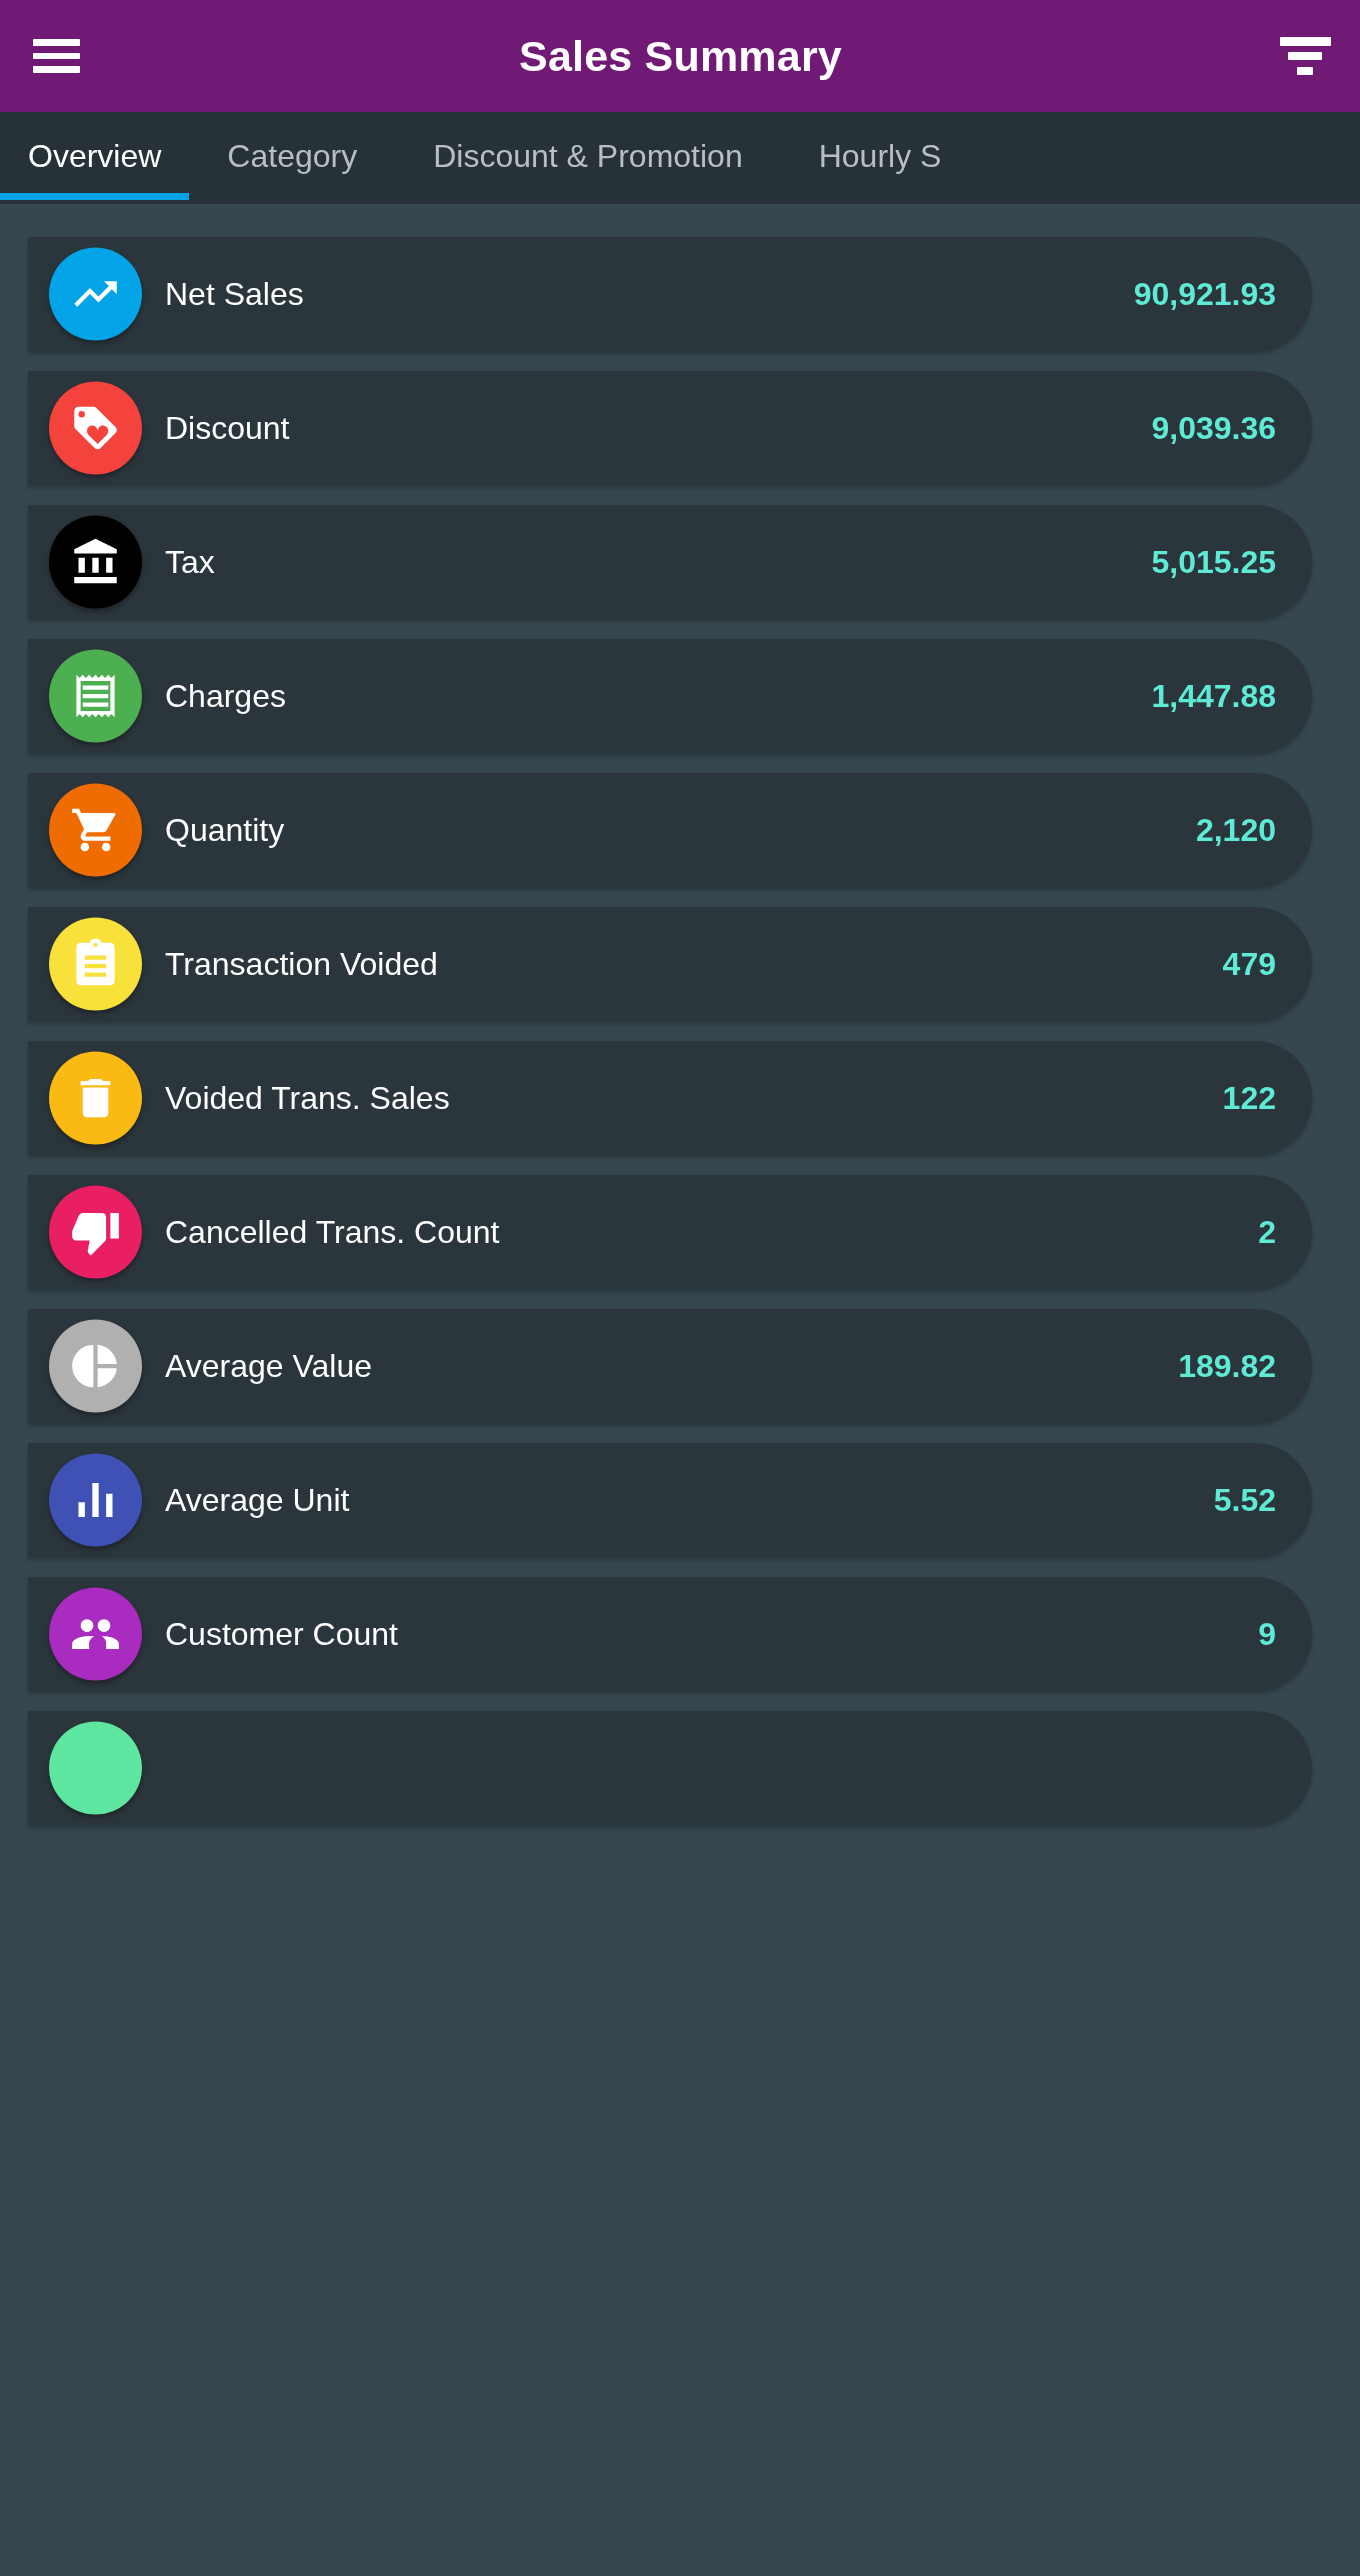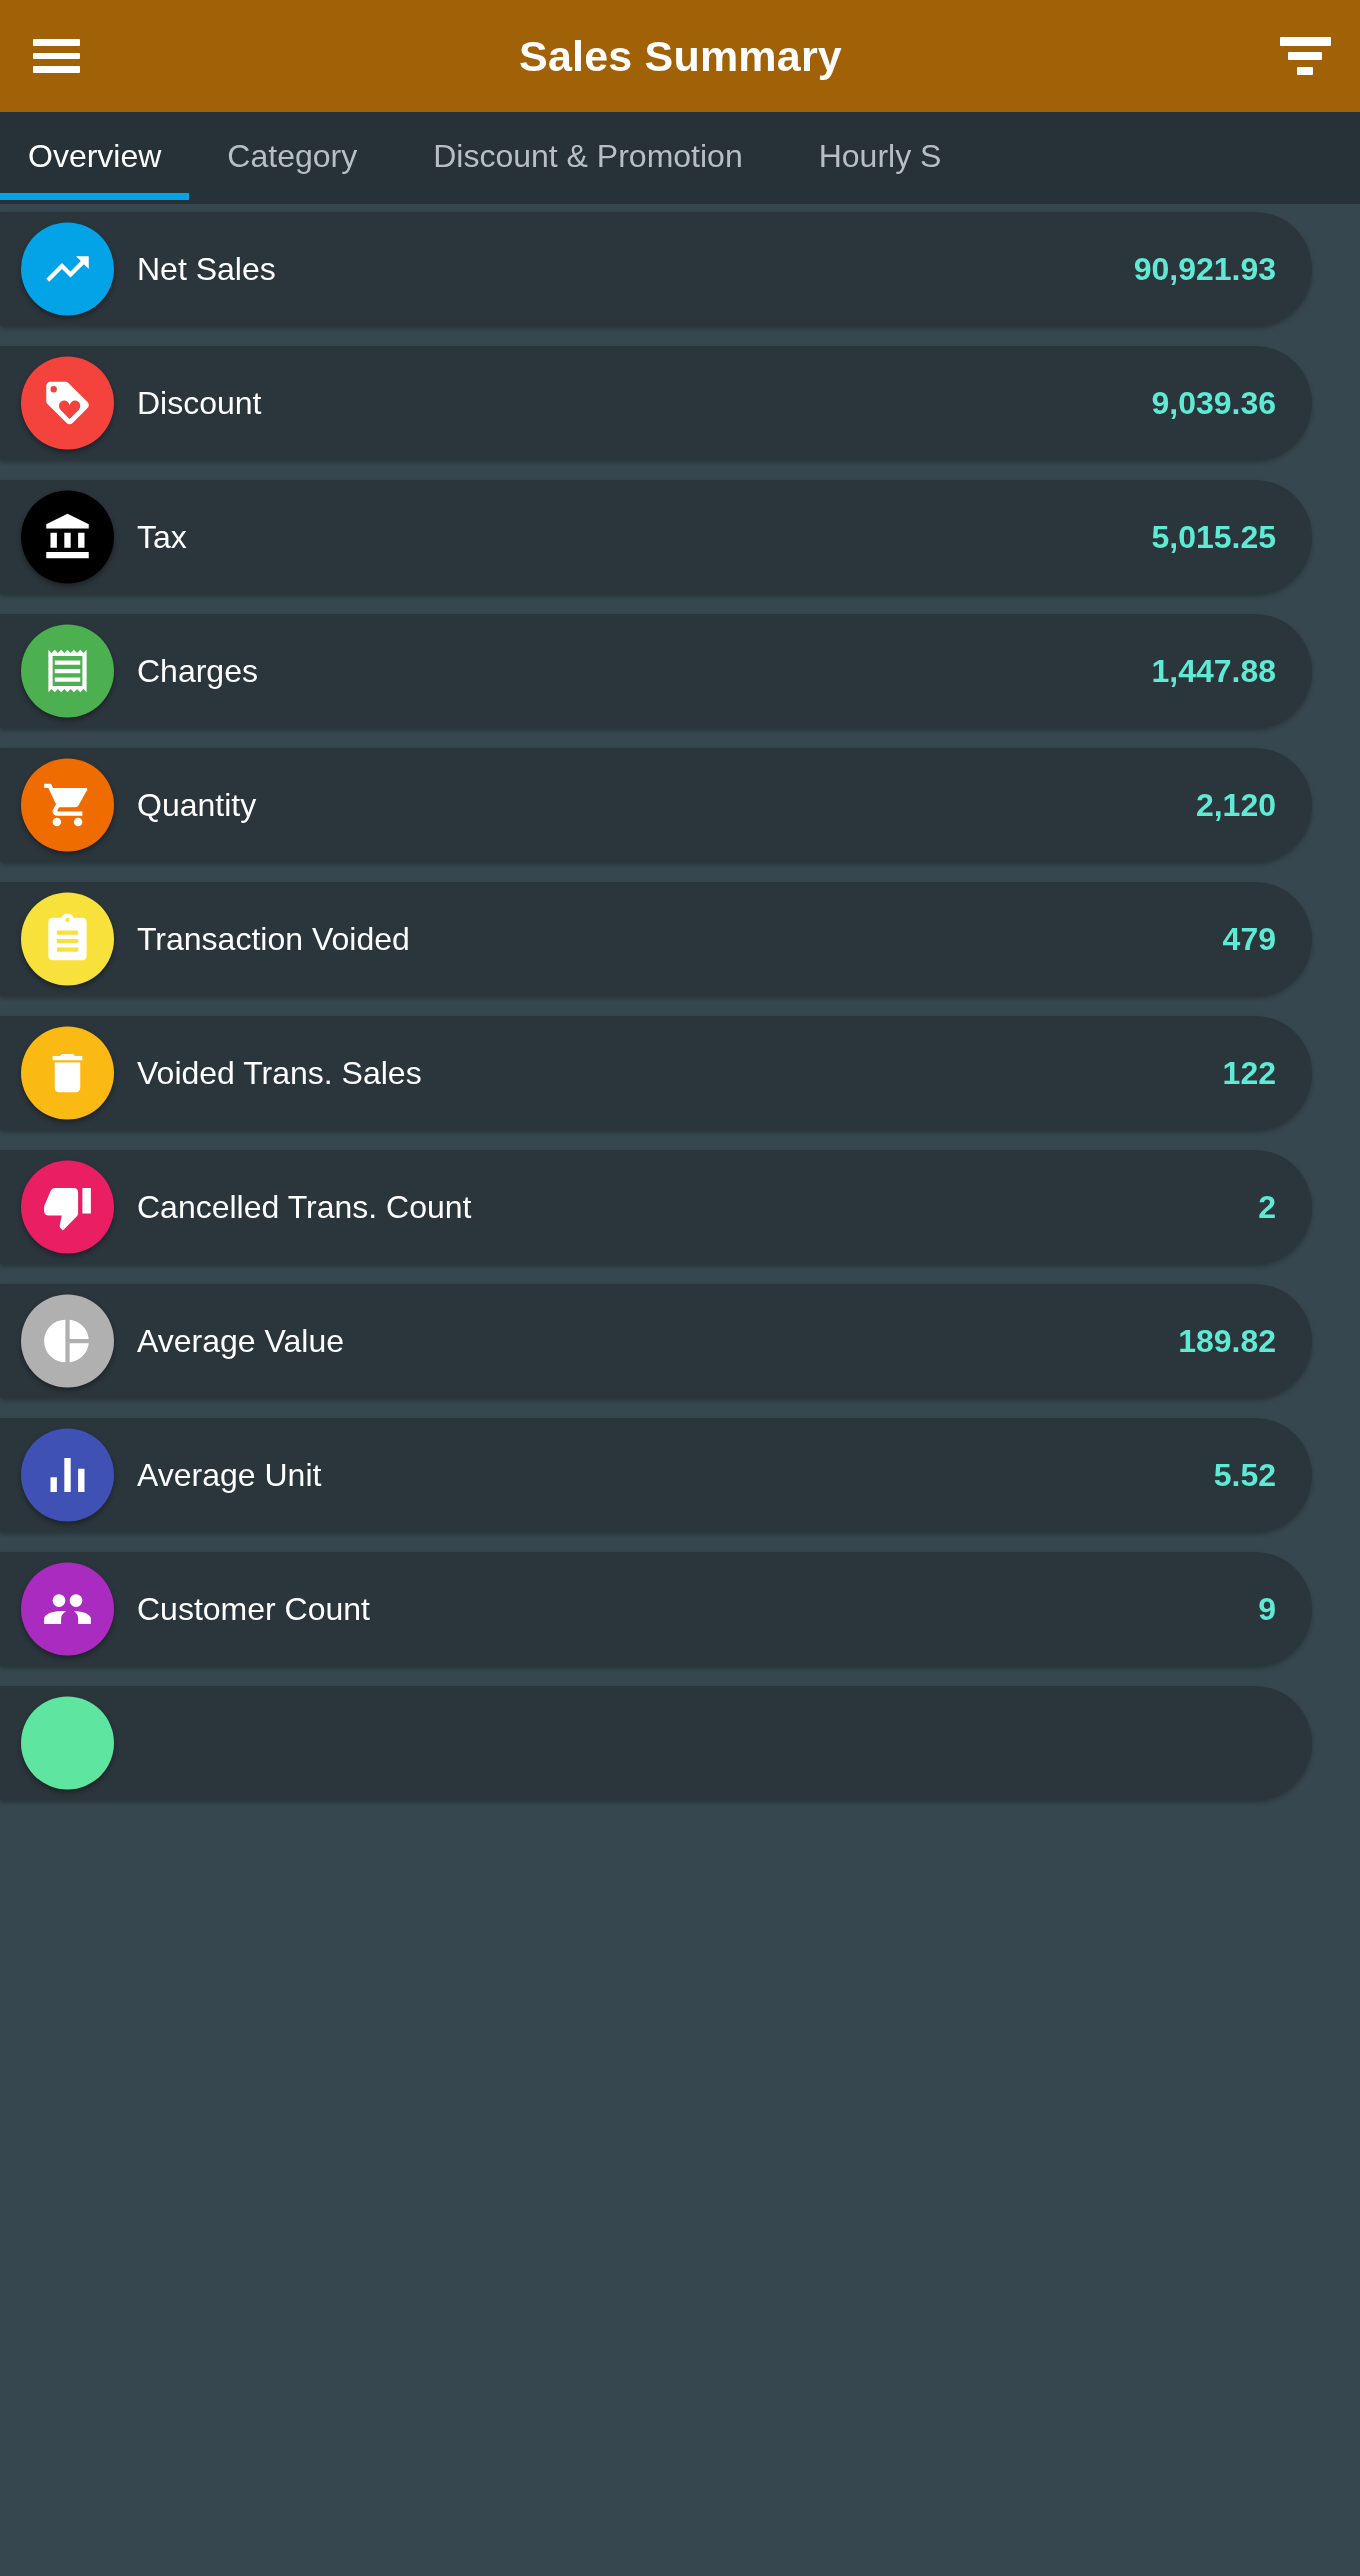--- a/index.html
+++ b/index.html
@@ -7,21 +7,21 @@
     width:1361px; height:2576px;
     background:#37474f;
     font-family:"Liberation Sans", sans-serif;
     overflow:hidden;
   }
 
   
   .appbar{
     position:relative;
     height:112px;
-    background:#a16207;
+    background:#701a75;
     display:flex;
     align-items:center;
   }
   .icon-btn{
     width:112px; height:112px;
     display:flex; align-items:center; justify-content:center;
     flex:0 0 auto;
     cursor:pointer;
   }
   .hamburger{ width:47px; height:34px; display:flex; flex-direction:column; justify-content:space-between; }
@@ -72,21 +72,22 @@
     position:absolute;
     left:0; right:0; bottom:0;
     height:6.6px;
     background:#03a3e8;
   }
   .tab:first-child{ min-width:171px; padding:0 28px; }
 
   
   .list{
     position:relative;
-    padding-top:8px;
+    padding-top:33px;
+    margin-left:28px;
   }
   .row{
     position:relative;
     height:114px;
     margin:0 49px 20px 0;
     margin-left:0;
     background:#2b353c;
     border-radius:0 57px 57px 0;
     display:flex;
     align-items:center;

